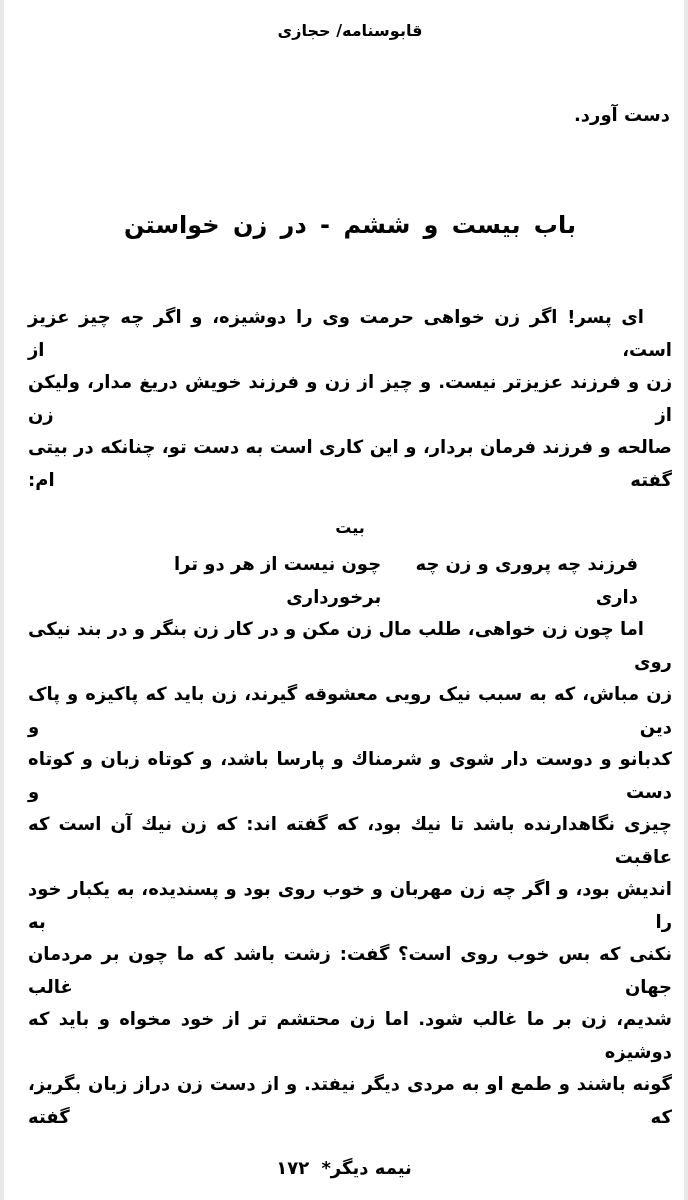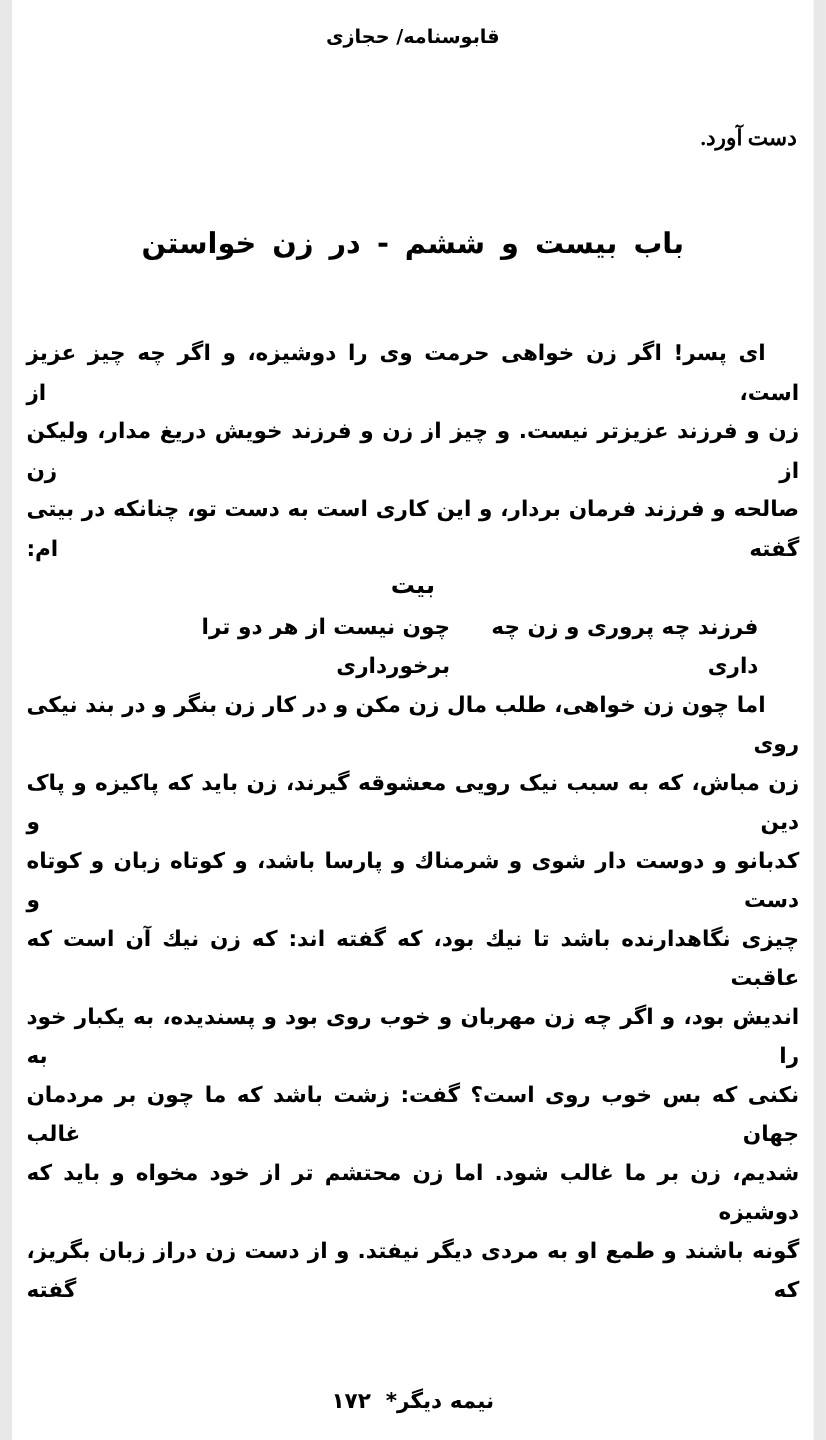--- a/index.html
+++ b/index.html
@@ -7,59 +7,59 @@
     position: relative;
     width: 668px;
     height: 1200px;
     margin: 0 auto;
     background: #ffffff;
     color: #000000;
     direction: rtl;
     font-family: "DejaVu Sans", sans-serif;
     font-weight: 700;
     overflow: hidden;
+    padding-left: 12px;
   }
   .running-header {
     padding-top: 21px;
     text-align: center;
     font-size: 16px;
     line-height: 20px;
   }
   .carryover {
     margin-top: 62px;
     padding: 0 14px;
     text-align: right;
     font-size: 18px;
     line-height: 24px;
-    font-family: Liberation Serif, serif;
   }
   .chapter-title {
-    margin: 58px 0 0 0;
+    margin: 80px 0 0 0;
     text-align: center;
     font-size: 24px;
     line-height: 36px;
     word-spacing: 5px;
   }
   .body-text {
     margin-top: 58px;
     padding: 0 12px;
     font-size: 18px;
   }
   .line {
     line-height: 32.5px;
     text-align: justify;
     text-align-last: justify;
     white-space: normal;
   }
   .para .line:first-child { text-indent: 28px; }
   .verse-label {
-    margin-top: 0;
+    margin-top: 19px;
     text-align: center;
     text-align-last: center;
-    font-size: 20px;
+    font-size: 16px;
     line-height: 26px;
   }
   .verse {
     display: flex;
     justify-content: space-between;
     margin-top: 7px;
     padding-right: 34px;
     padding-left: 61px;
     line-height: 32.5px;
   }

